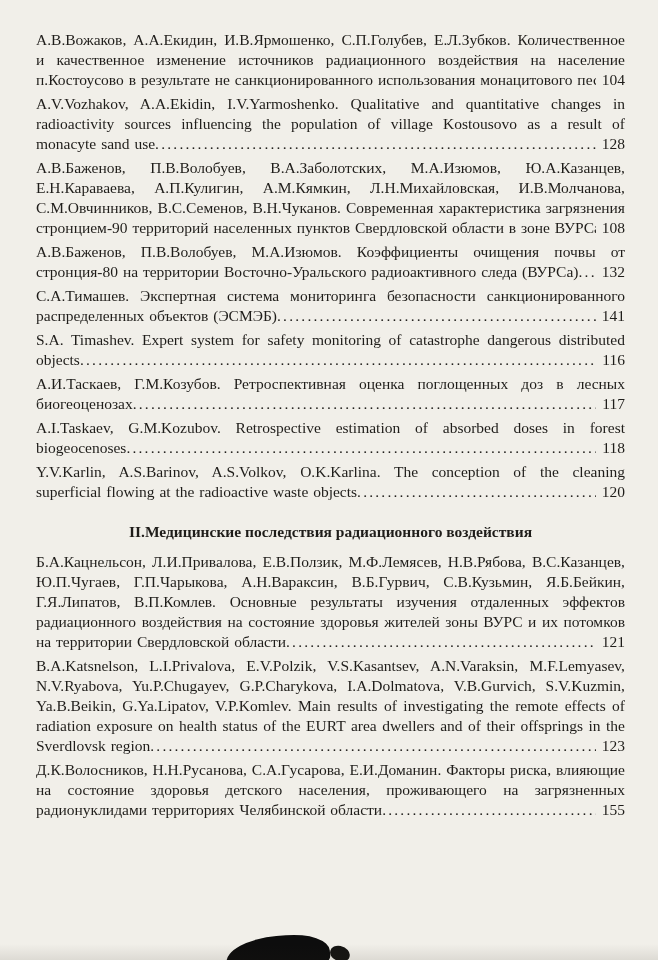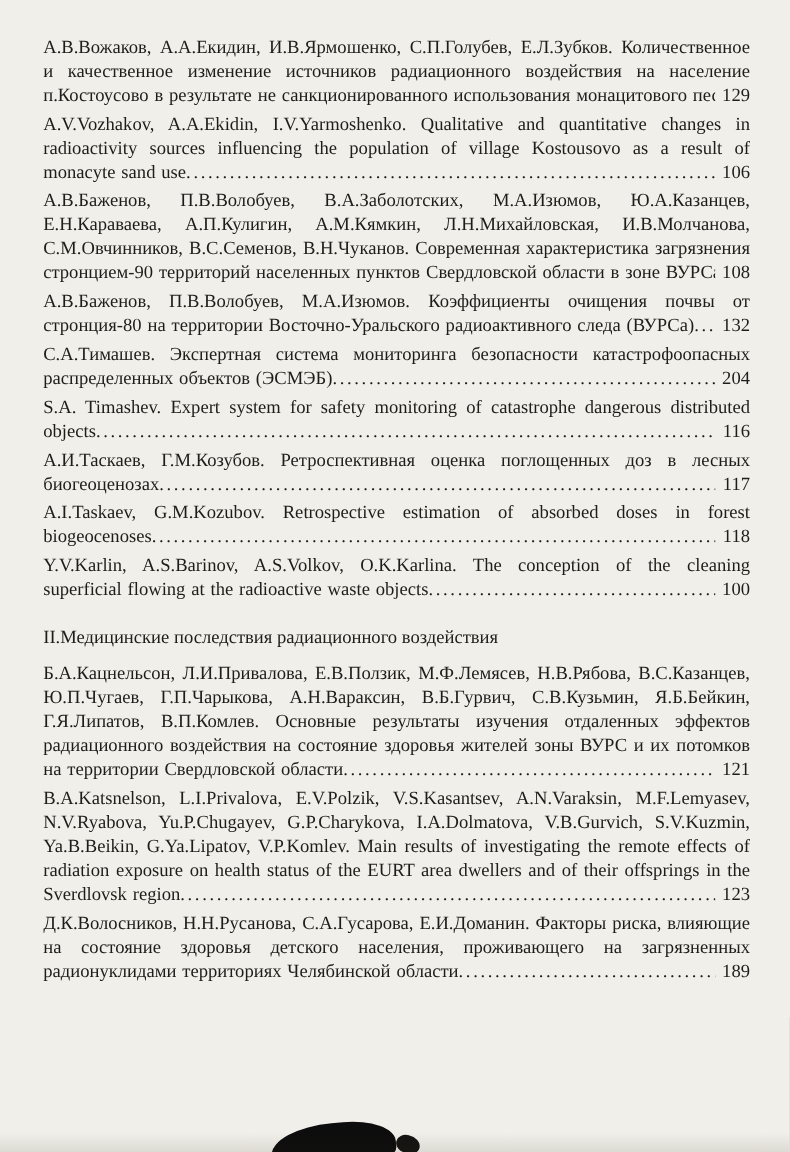--- a/index.html
+++ b/index.html
@@ -29,23 +29,23 @@
   }
   .num {
     position: absolute;
     right: 0;
     bottom: 0;
     background: var(--paper, #f1efe9);
     padding-left: 6px;
     font-size: 15.5px;
   }
   .heading {
-    text-align: left;
+    text-align: center;
     font-size: 15.5px;
-    font-weight: normal;
+    font-weight: bold;
     line-height: 20px;
     margin: 20px 0 10px 0;
   }
   .smudge-1 {
     position: absolute;
     left: 226px;
     top: 936px;
     width: 104px;
     height: 38px;
     background: #0d0d0d;
@@ -68,43 +68,43 @@
     height: 16px;
     background: linear-gradient(to bottom, rgba(0,0,0,0), rgba(40,35,25,0.10));
     pointer-events: none;
   }
 </style>
 </head>
 <body>
 
 <div class="page">
 
-  <p class="entry"><span class="t">А.В.Вожаков, А.А.Екидин, И.В.Ярмошенко, С.П.Голубев, Е.Л.Зубков. Количественное и качественное изменение источников радиационного воздействия на население п.Костоусово в результате не санкционированного использования монацитового песка</span><span class="leader"></span><span class="num">129</span></p>
+  <p class="entry"><span class="t">А.В.Вожаков, А.А.Екидин, И.В.Ярмошенко, С.П.Голубев, Е.Л.Зубков. Количественное и качественное изменение источников радиационного воздействия на население п.Костоусово в результате не санкционированного использования монацитового песка</span><span class="leader"></span><span class="num">104</span></p>
 
-  <p class="entry"><span class="t">A.V.Vozhakov, A.A.Ekidin, I.V.Yarmoshenko. Qualitative and quantitative changes in radioactivity sources influencing the population of village Kostousovo as a result of monacyte sand use</span><span class="leader">..........................................................................</span><span class="num">106</span></p>
+  <p class="entry"><span class="t">A.V.Vozhakov, A.A.Ekidin, I.V.Yarmoshenko. Qualitative and quantitative changes in radioactivity sources influencing the population of village Kostousovo as a result of monacyte sand use</span><span class="leader">..........................................................................</span><span class="num">128</span></p>
 
   <p class="entry"><span class="t">А.В.Баженов, П.В.Волобуев, В.А.Заболотских, М.А.Изюмов, Ю.А.Казанцев, Е.Н.Караваева, А.П.Кулигин, А.М.Кямкин, Л.Н.Михайловская, И.В.Молчанова, С.М.Овчинников, В.С.Семенов, В.Н.Чуканов. Современная характеристика загрязнения стронцием-90 территорий населенных пунктов Свердловской области в зоне ВУРСа</span><span class="leader"></span><span class="num">108</span></p>
 
   <p class="entry"><span class="t">А.В.Баженов, П.В.Волобуев, М.А.Изюмов. Коэффициенты очищения почвы от стронция-80 на территории Восточно-Уральского радиоактивного следа (ВУРСа)</span><span class="leader">....</span><span class="num">132</span></p>
 
-  <p class="entry"><span class="t">С.А.Тимашев. Экспертная система мониторинга безопасности катастрофоопасных распределенных объектов (ЭСМЭБ)</span><span class="leader">......................................................</span><span class="num">204</span></p>
+  <p class="entry"><span class="t">С.А.Тимашев. Экспертная система мониторинга безопасности санкционированного распределенных объектов (ЭСМЭБ)</span><span class="leader">......................................................</span><span class="num">141</span></p>
 
   <p class="entry"><span class="t">S.A. Timashev. Expert system for safety monitoring of catastrophe dangerous distributed objects</span><span class="leader">................................................................................................................................................................................................................................................................................................................................................................................................................</span><span class="num">116</span></p>
 
   <p class="entry"><span class="t">А.И.Таскаев, Г.М.Козубов. Ретроспективная оценка поглощенных доз в лесных биогеоценозах</span><span class="leader">................................................................................................................................................................................................................................................................................................................................................................................................................</span><span class="num">117</span></p>
 
   <p class="entry"><span class="t">A.I.Taskaev, G.M.Kozubov. Retrospective estimation of absorbed doses in forest biogeocenoses</span><span class="leader">................................................................................................................................................................................................................................................................................................................................................................................................................</span><span class="num">118</span></p>
 
-  <p class="entry"><span class="t">Y.V.Karlin, A.S.Barinov, A.S.Volkov, O.K.Karlina. The conception of the cleaning superficial flowing at the radioactive waste objects</span><span class="leader">........................................</span><span class="num">100</span></p>
+  <p class="entry"><span class="t">Y.V.Karlin, A.S.Barinov, A.S.Volkov, O.K.Karlina. The conception of the cleaning superficial flowing at the radioactive waste objects</span><span class="leader">........................................</span><span class="num">120</span></p>
 
   <h2 class="heading">II.Медицинские последствия радиационного воздействия</h2>
 
   <p class="entry"><span class="t">Б.А.Кацнельсон, Л.И.Привалова, Е.В.Ползик, М.Ф.Лемясев, Н.В.Рябова, В.С.Казанцев, Ю.П.Чугаев, Г.П.Чарыкова, А.Н.Вараксин, В.Б.Гурвич, С.В.Кузьмин, Я.Б.Бейкин, Г.Я.Липатов, В.П.Комлев. Основные результаты изучения отдаленных эффектов радиационного воздействия на состояние здоровья жителей зоны ВУРС и их потомков на территории Свердловской области</span><span class="leader">....................................................</span><span class="num">121</span></p>
 
   <p class="entry"><span class="t">B.A.Katsnelson, L.I.Privalova, E.V.Polzik, V.S.Kasantsev, A.N.Varaksin, M.F.Lemyasev, N.V.Ryabova, Yu.P.Chugayev, G.P.Charykova, I.A.Dolmatova, V.B.Gurvich, S.V.Kuzmin, Ya.B.Beikin, G.Ya.Lipatov, V.P.Komlev. Main results of investigating the remote effects of radiation exposure on health status of the EURT area dwellers and of their offsprings in the Sverdlovsk region</span><span class="leader">............................................................................</span><span class="num">123</span></p>
 
-  <p class="entry"><span class="t">Д.К.Волосников, Н.Н.Русанова, С.А.Гусарова, Е.И.Доманин. Факторы риска, влияющие на состояние здоровья детского населения, проживающего на загрязненных радионуклидами территориях Челябинской области</span><span class="leader">....................................</span><span class="num">189</span></p>
+  <p class="entry"><span class="t">Д.К.Волосников, Н.Н.Русанова, С.А.Гусарова, Е.И.Доманин. Факторы риска, влияющие на состояние здоровья детского населения, проживающего на загрязненных радионуклидами территориях Челябинской области</span><span class="leader">....................................</span><span class="num">155</span></p>
 
   <div class="smudge-1"></div>
   <div class="smudge-2"></div>
   <div class="vignette"></div>
 
 </div>
 
 </body></html>

